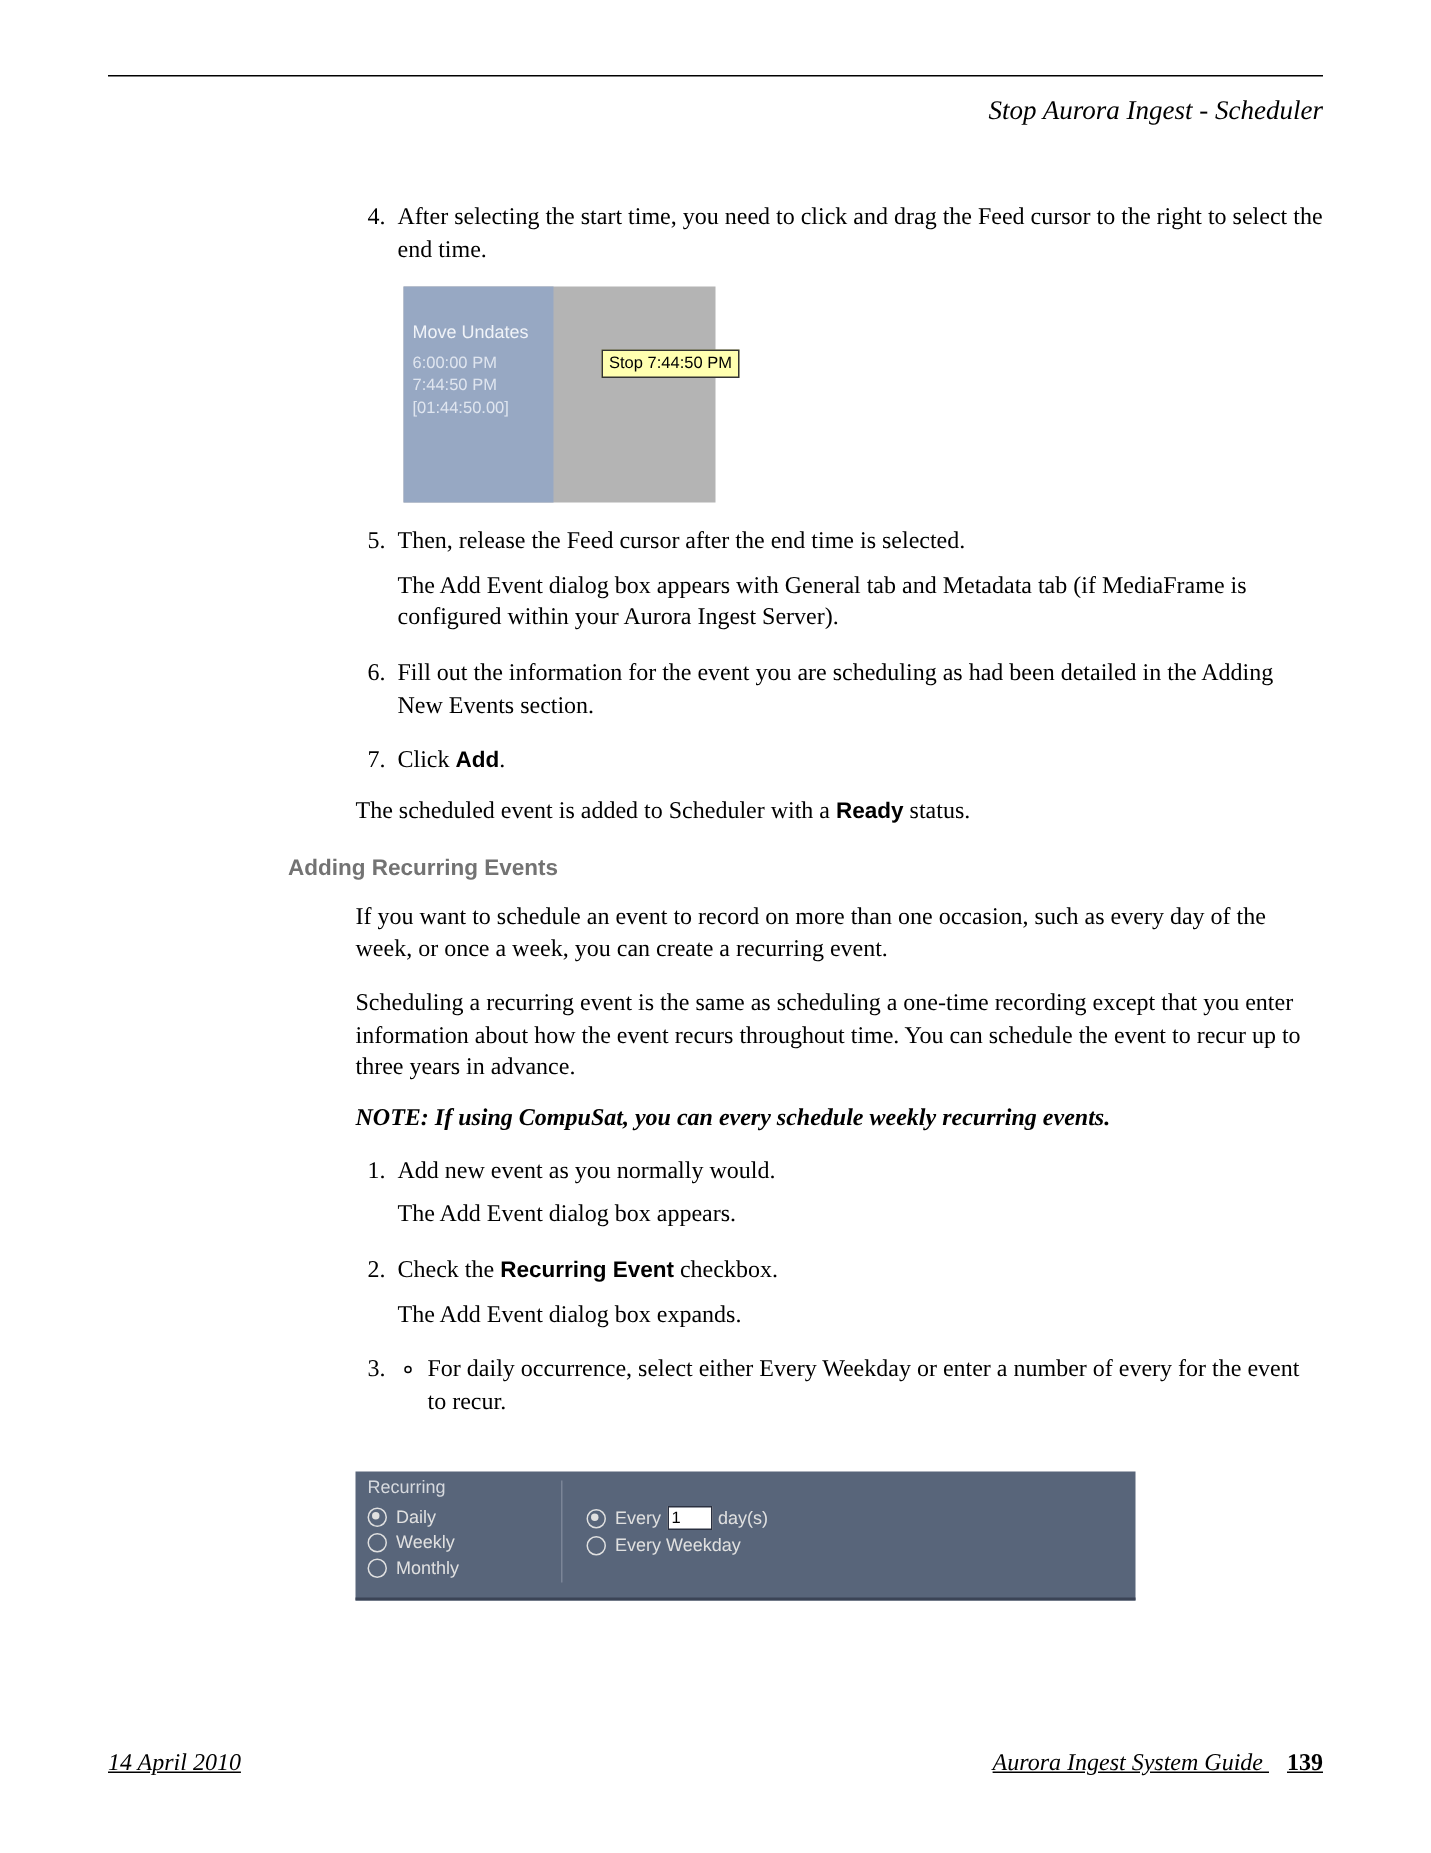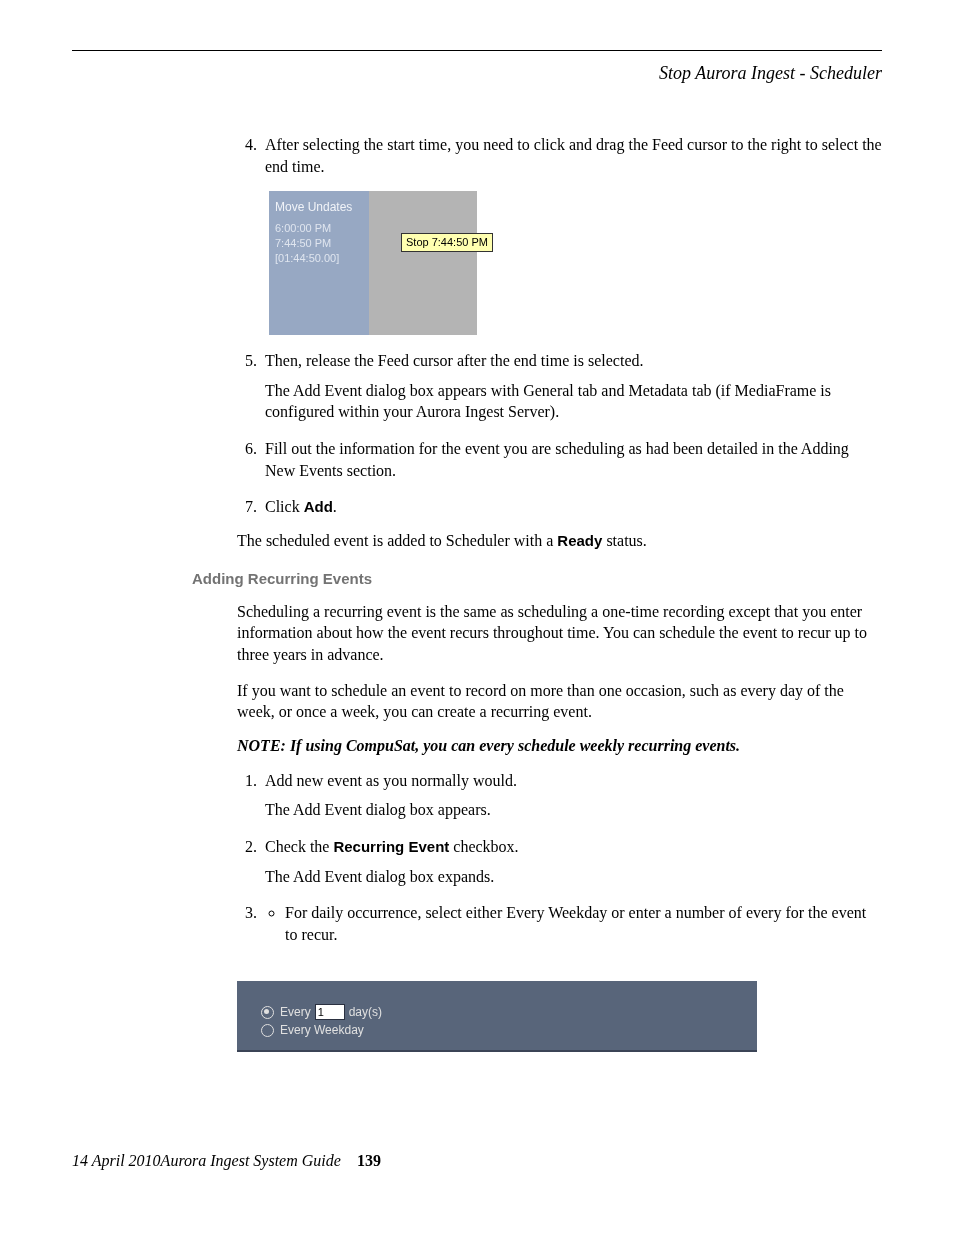--- a/index.html
+++ b/index.html
@@ -88,21 +88,21 @@
     background: #b4b4b4;
   }
   .fig1 .sel {
     position: absolute;
     left: 0; top: 0;
     width: 100px; bottom: 0;
     background: #97a8c3;
     color: #dfe5ef;
     font-family: Arial, Helvetica, sans-serif;
     font-size: 11px;
-    padding: 8px 6px;
+    padding: 22px 6px;
     box-sizing: border-box;
     line-height: 1.35;
   }
   .fig1 .seltitle {
     color: #f0f3f8;
     font-size: 12px;
     margin-bottom: 6px;
   }
   .fig1 .tip {
     position: absolute;
@@ -178,24 +178,26 @@
     border: 1px solid #2a3040;
     color: #000;
     font-size: 11px;
     text-align: left;
     padding: 0 2px;
     margin: 0 4px;
     line-height: 14px;
   }
   .footer {
     display: flex;
+    justify-content: space-between;
     align-items: baseline;
     font-size: 16px;
     font-style: italic;
     margin-top: 100px;
+    text-decoration: underline;
   }
   .footer .right {
     font-style: italic;
   }
   .footer .page-num {
     font-style: normal;
     font-weight: bold;
     margin-left: 12px;
   }
   .subhead-outer {
@@ -245,23 +247,23 @@
       <span>The scheduled event is added to Scheduler with a </span><span class="bold-sans">Ready</span><span> status.</span>
     </p>
   </div>
 
   <div class="subhead-outer">
     <div class="subhead">Adding Recurring Events</div>
   </div>
 
   <div class="content">
 
+    <p class="para">If you want to schedule an event to record on more than one occasion, such as every day of the week, or once a week, you can create a recurring event.</p>
+
     <p class="para">Scheduling a recurring event is the same as scheduling a one-time recording except that you enter information about how the event recurs throughout time. You can schedule the event to recur up to three years in advance.</p>
-
-    <p class="para">If you want to schedule an event to record on more than one occasion, such as every day of the week, or once a week, you can create a recurring event.</p>
 
     <p class="note">NOTE:  If using CompuSat, you can every schedule weekly recurring events.</p>
 
     <ol class="steps" start="1">
       <li>
         <span>Add new event as you normally would.</span>
         <p>The Add Event dialog box appears.</p>
       </li>
       <li>
         <span>Check the </span><span class="bold-sans">Recurring Event</span><span> checkbox.</span>
@@ -269,20 +271,35 @@
       </li>
       <li>
         <ul class="bullets">
           <li>For daily occurrence, select either Every Weekday or enter a number of every for the event to recur.</li>
         </ul>
       </li>
     </ol>
 
     <div class="fig2-wrap">
       <div class="fig2">
+        <div class="leftcol">
+          <div class="legend">Recurring</div>
+          <div class="row">
+            <span class="radio sel"></span>
+            <span>Daily</span>
+          </div>
+          <div class="row">
+            <span class="radio"></span>
+            <span>Weekly</span>
+          </div>
+          <div class="row">
+            <span class="radio"></span>
+            <span>Monthly</span>
+          </div>
+        </div>
         <div class="rightcol">
           <div style="height:14px"></div>
           <div class="row">
             <span class="radio sel"></span>
             <span>Every</span>
             <span class="numbox">1</span>
             <span>day(s)</span>
           </div>
           <div class="row">
             <span class="radio"></span>

